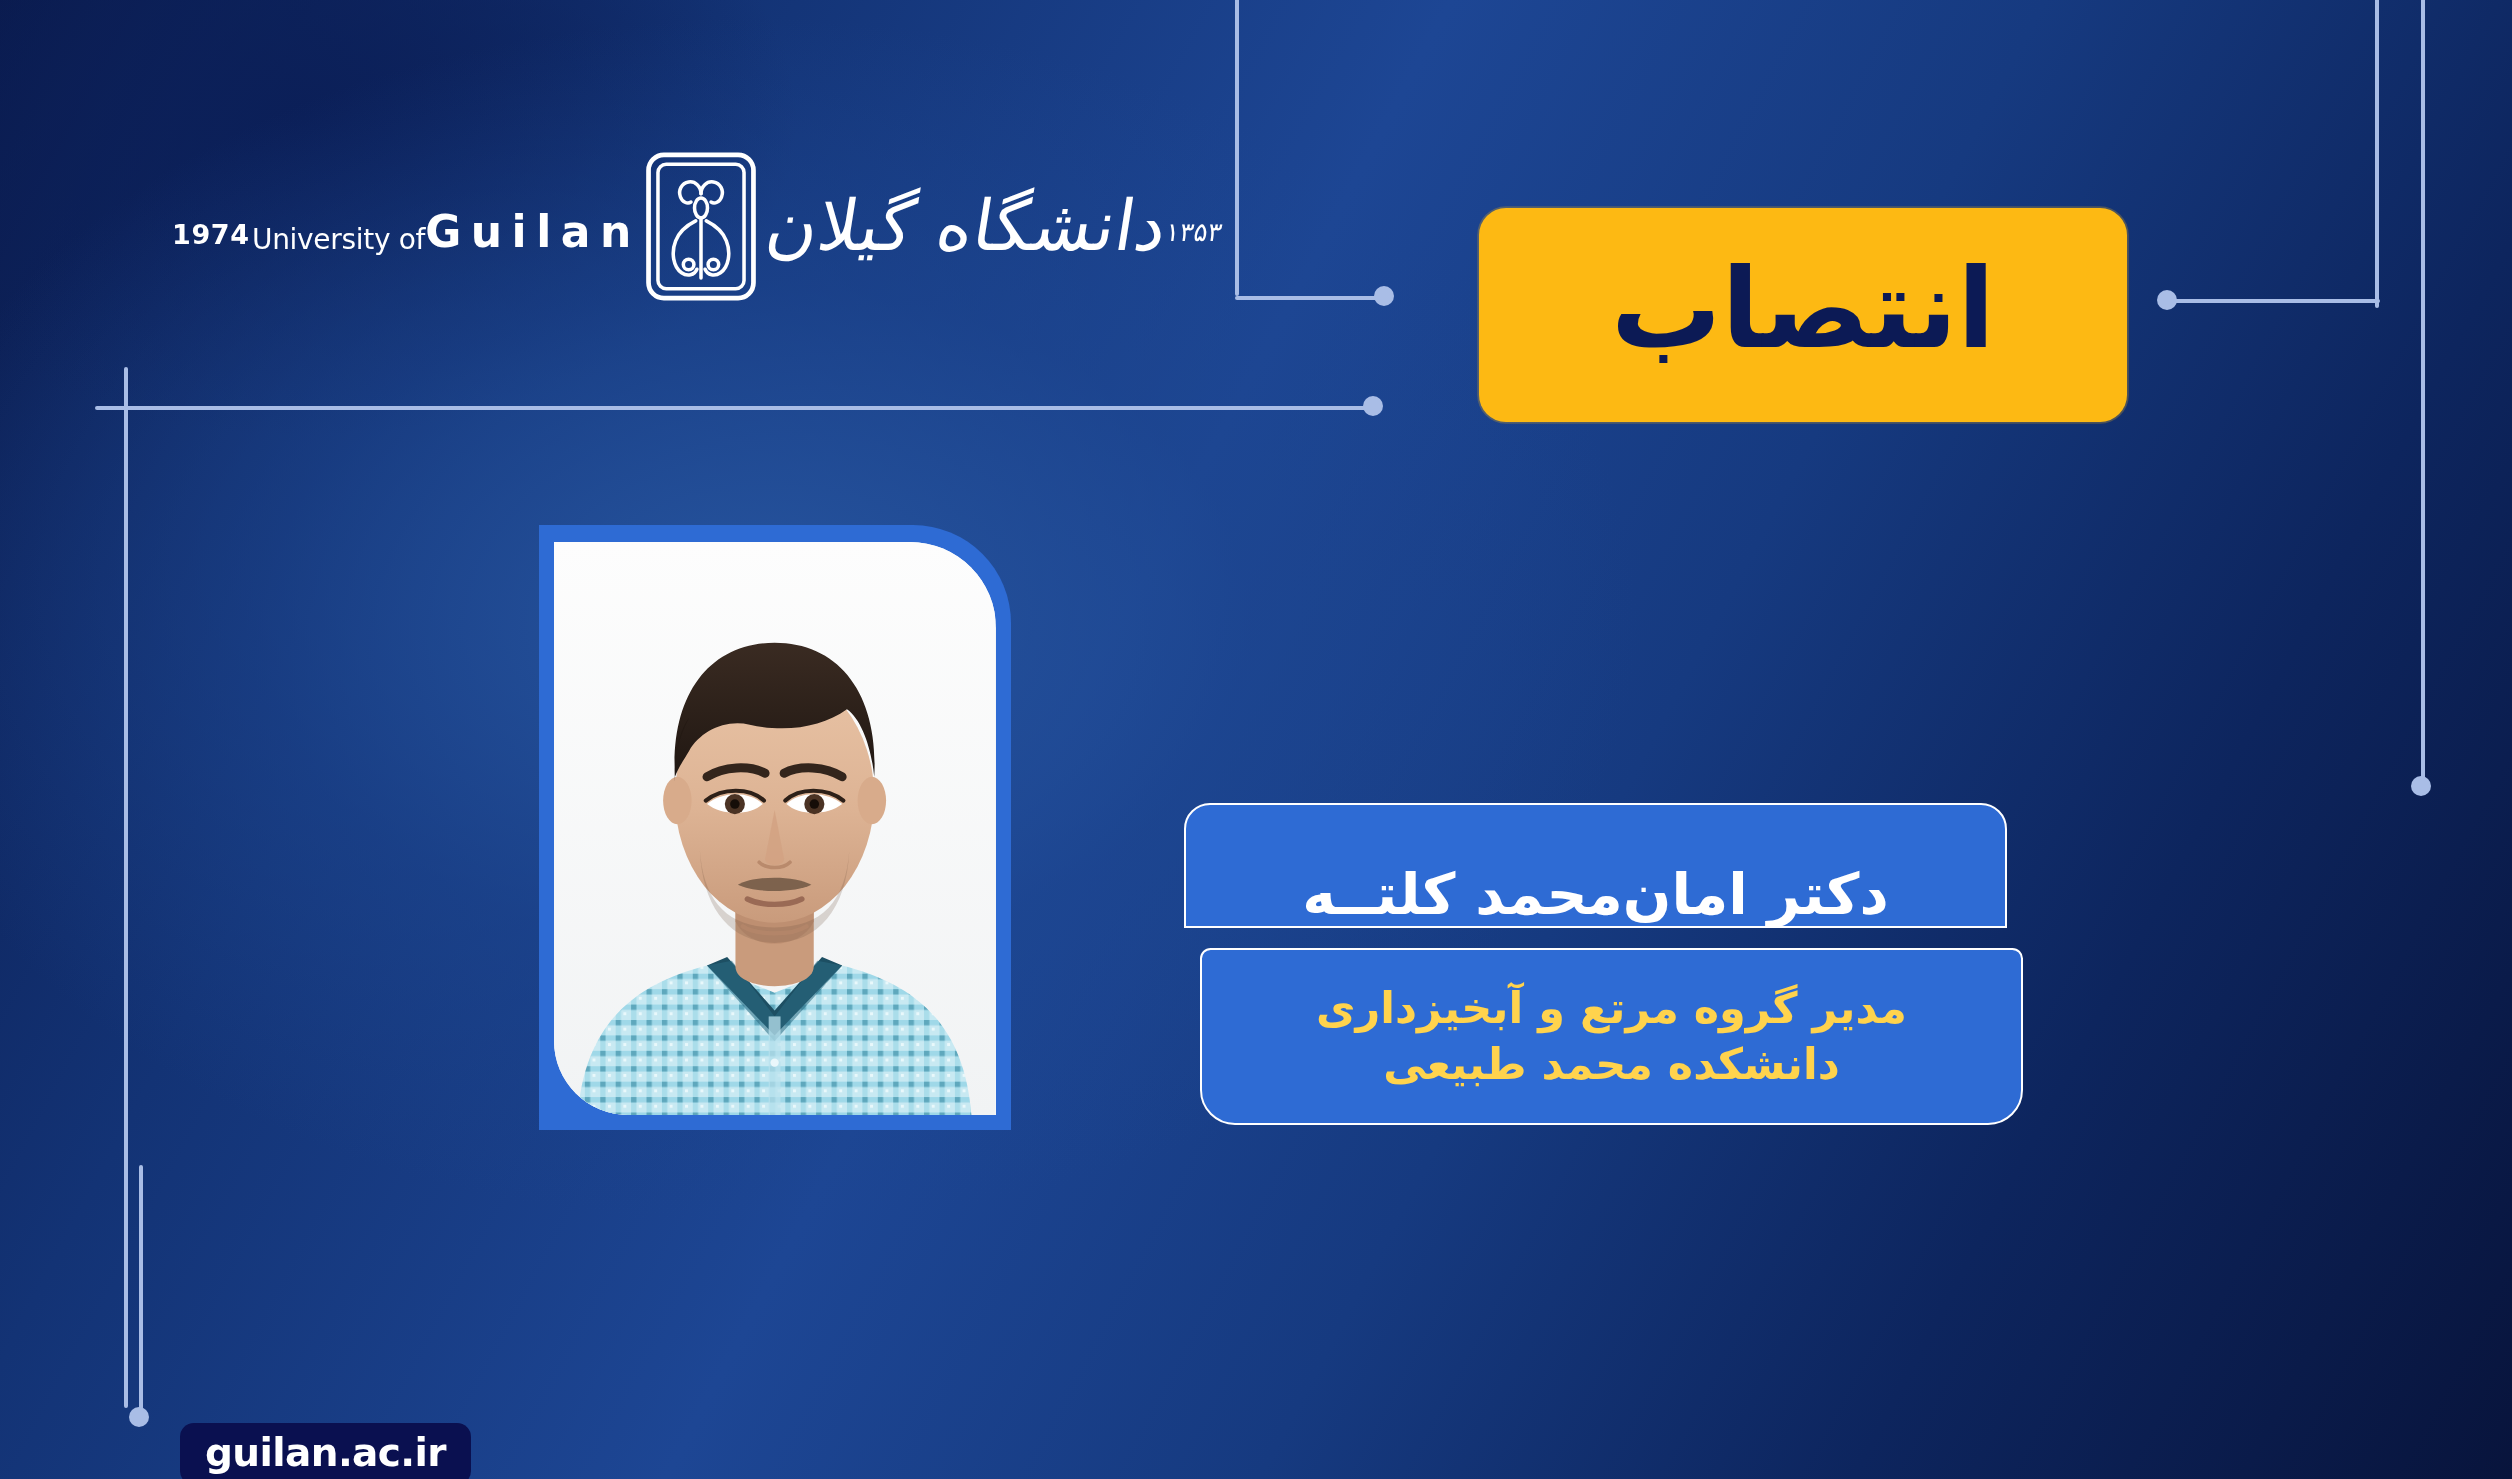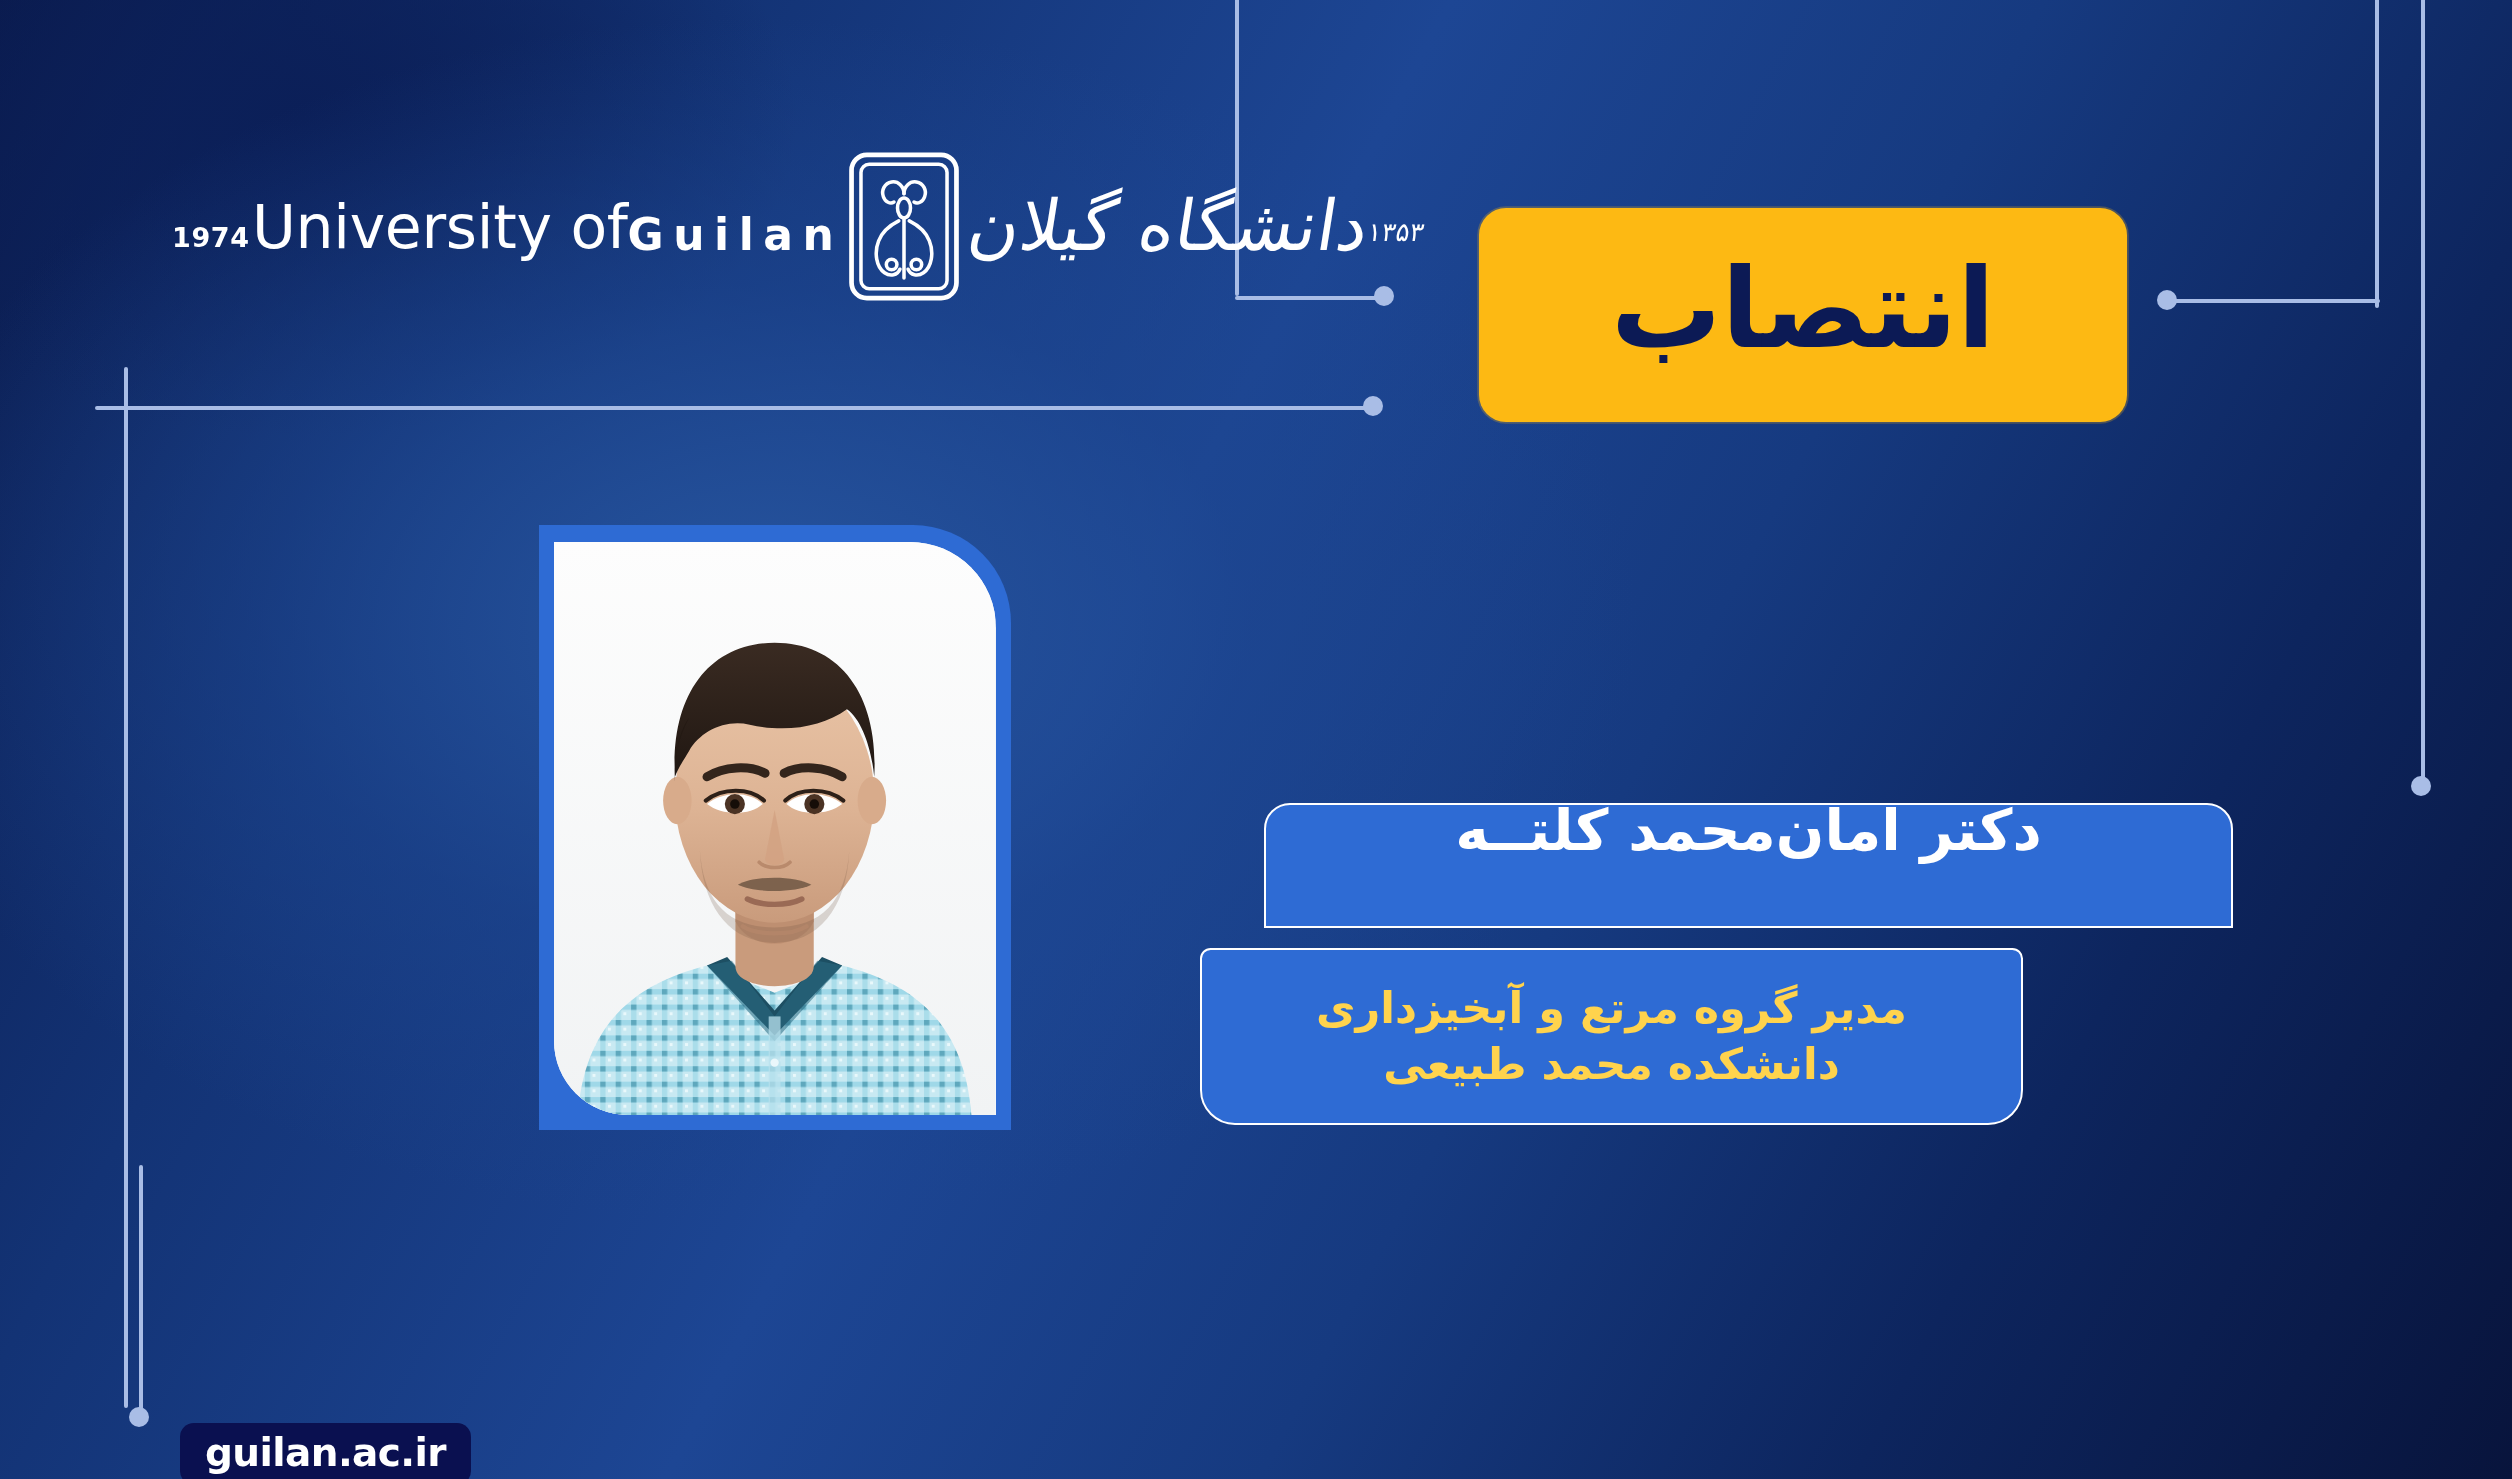--- a/index.html
+++ b/index.html
@@ -33,21 +33,21 @@
     gap:0;
   }
   .logo-en{
     display:flex; flex-direction:row; align-items:flex-end;
     color:#ffffff; line-height:1; padding-right:10.6px;
   }
   .logo-year{
     font-size:27px; font-weight:700; letter-spacing:0.6px;
     margin-bottom:6px; margin-right:2.4px;
   }
-  .logo-univ{ font-size:60px; font-weight:400; letter-spacing:-0.3px; }
+  .logo-univ{ font-size:28px; font-weight:400; letter-spacing:-0.3px; }
   .logo-name{
     font-size:44px; font-weight:700; letter-spacing:9.5px;
     margin-top:11px; margin-right:-9.5px;
   }
   .logo-mark{ width:112px; height:151px; flex:0 0 auto; margin:0 3.5px; }
   .logo-fa{
     display:flex; flex-direction:row-reverse; align-items:flex-start;
     direction:rtl; color:#fff; padding-left:6px;
   }
   .logo-fa-text{
@@ -86,26 +86,26 @@
   .portrait-inner{
     width:100%; height:100%;
     background:#f4f6f8;
     border-radius:0 86px 0 74px;
     overflow:hidden; position:relative;
   }
   .portrait-photo{ position:absolute; inset:0; }
 
   
   .name-badge{
-    position:absolute; left:1264px; top:803px;
-    width:969px; height:125px;
+    position:absolute; left:1184px; top:803px;
+    width:823px; height:125px;
     background:#2e6bd4;
     border:2.4px solid #ffffff;
     border-radius:26px 26px 0 0;
-    display:flex; align-items:flex-start; justify-content:center;
+    display:flex; align-items:flex-end; justify-content:center;
   }
   .name-badge .txt{
     color:#ffffff; font-size:57px; font-weight:700; line-height:1;
     white-space:nowrap; transform:translateY(-3.5px);
   }
   .title-badge{
     position:absolute; left:1200px; top:948px;
     width:823px; height:177px;
     background:#2e6bd4;
     border:2.4px solid #ffffff;

